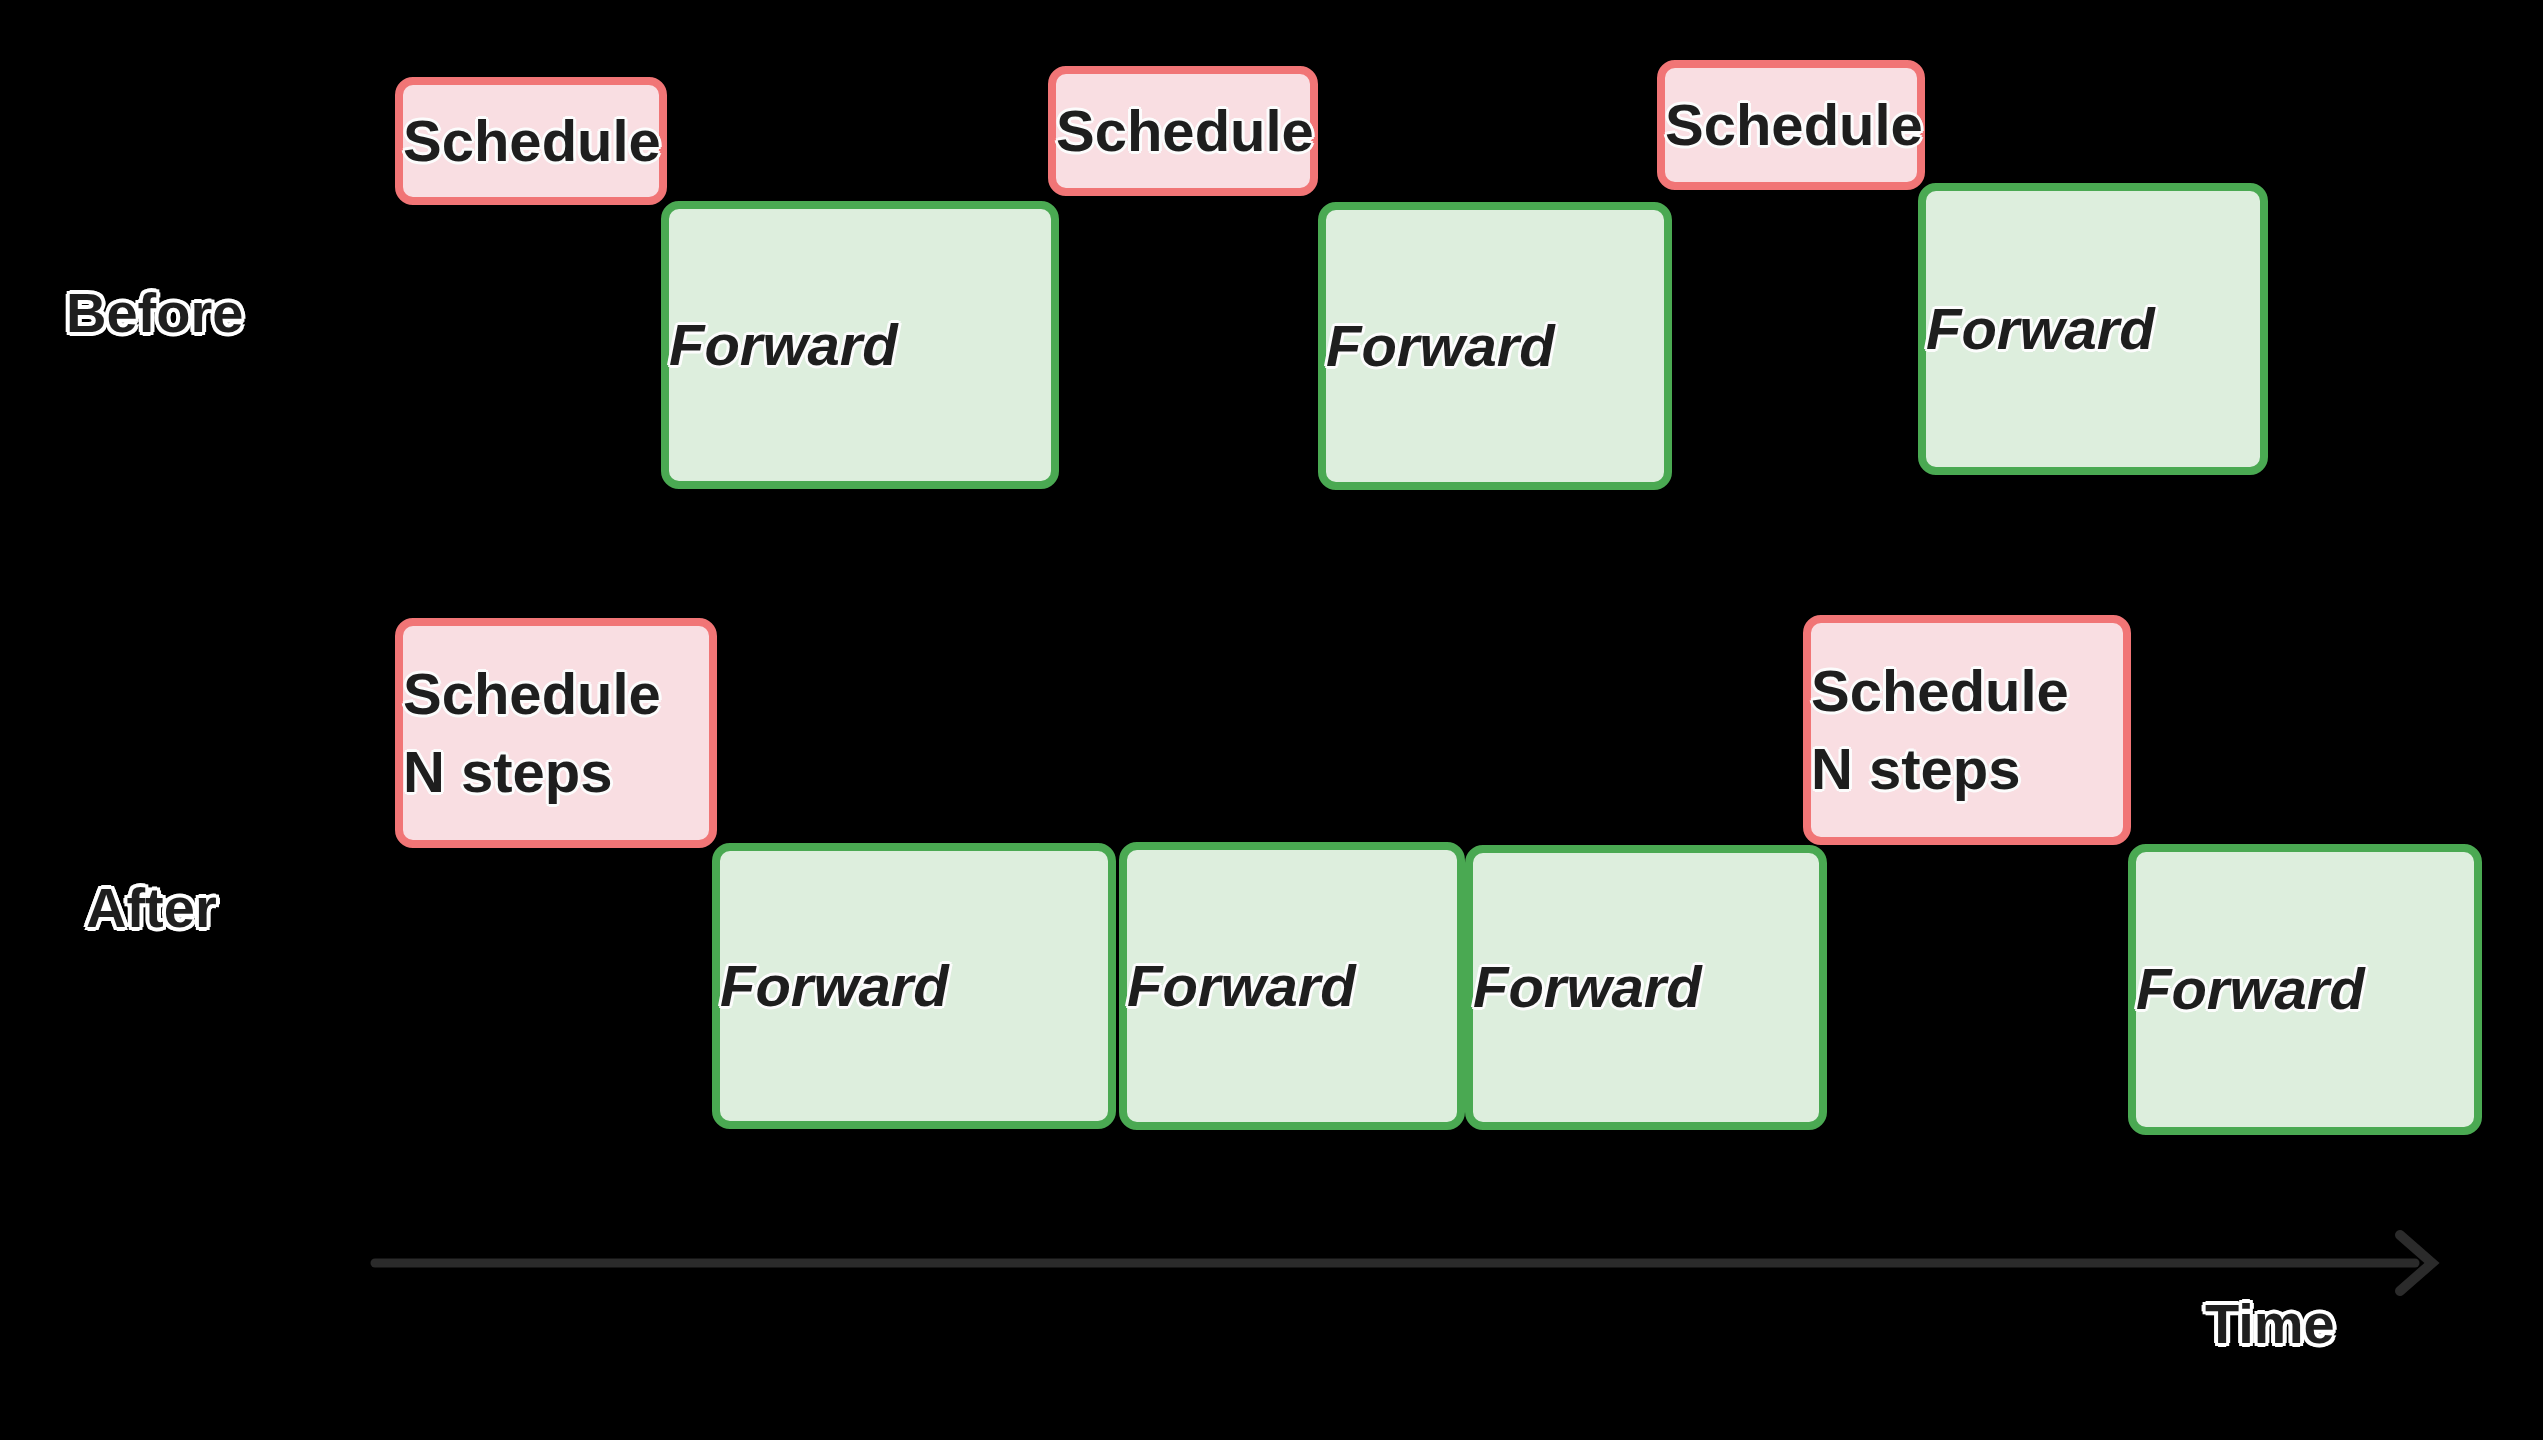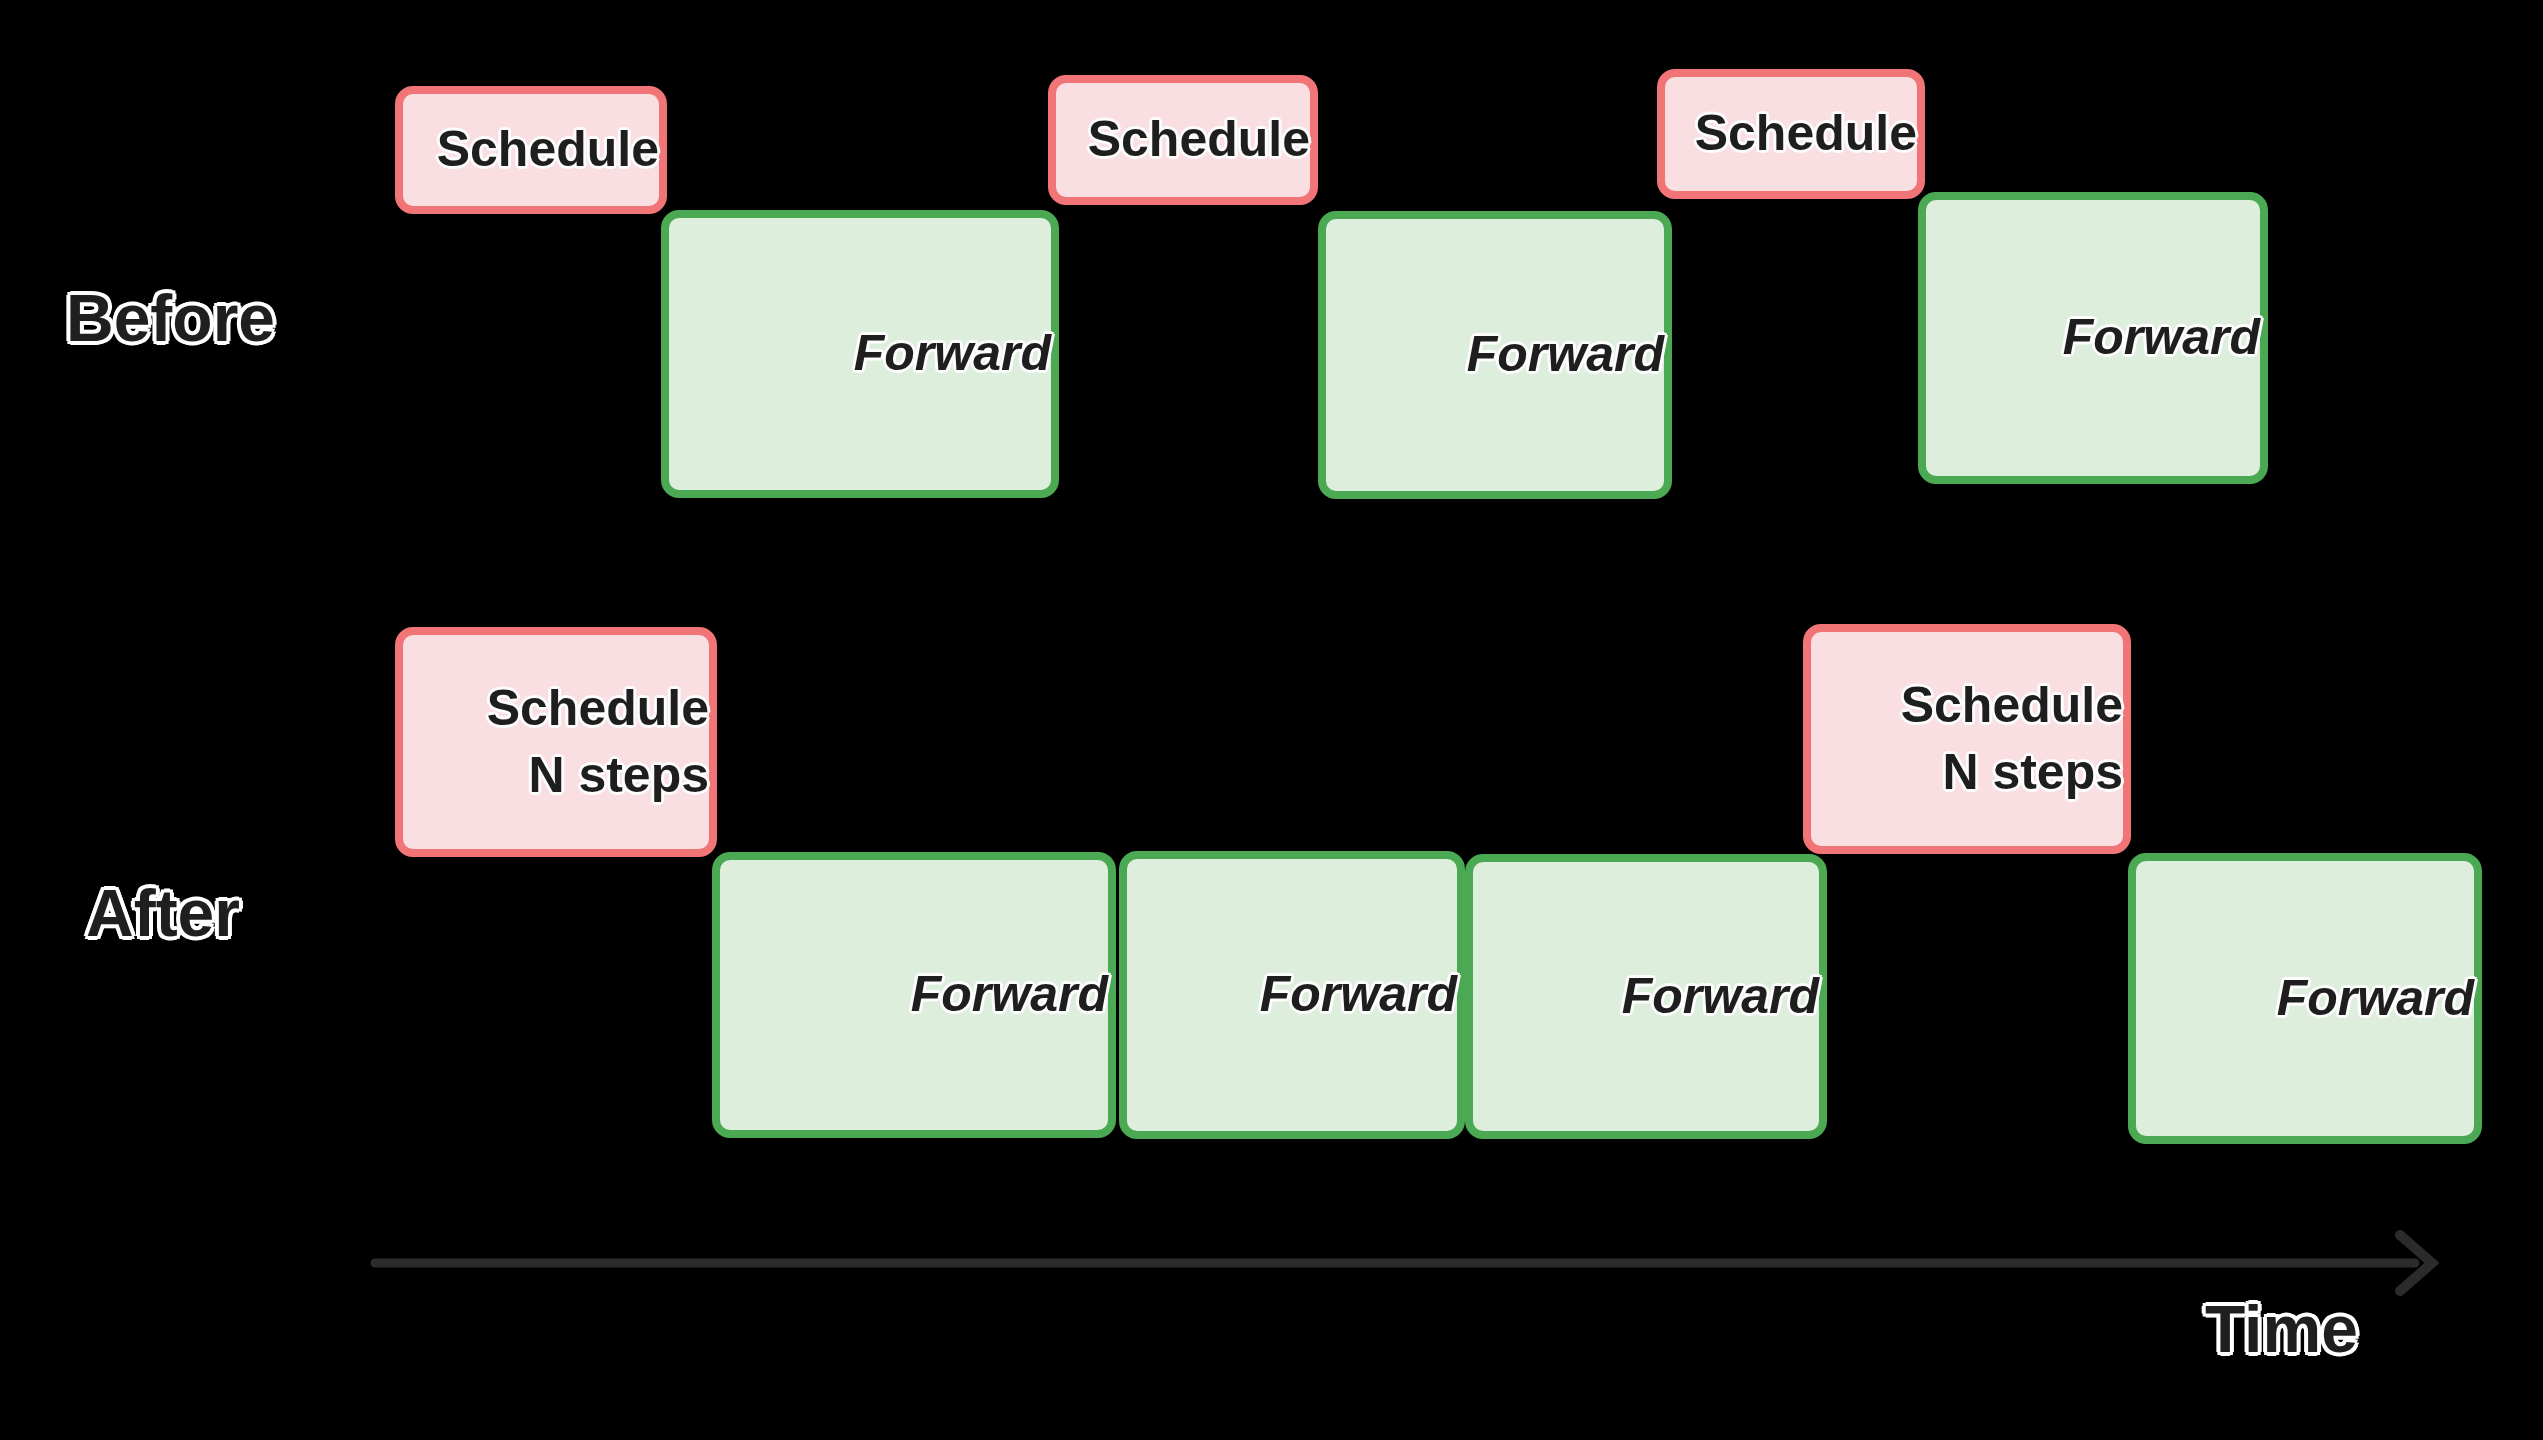--- a/index.html
+++ b/index.html
@@ -3,38 +3,37 @@
 <meta charset="utf-8">
 <style>
   html,body{margin:0;padding:0;background:#000;}
   #stage{
     position:relative; width:2543px; height:1440px; overflow:hidden;
     background:var(--background,#000);
     font-family:"Liberation Sans", sans-serif; font-weight:700;
   }
   
   .big-label{
-    position:absolute; color:var(--label-text,#1f1f1f); font-size:66px; line-height:1;
+    position:absolute; color:var(--label-text,#1f1f1f); font-size:56px; line-height:1;
     letter-spacing:0px; white-space:nowrap;
     text-shadow:
       -4px 0 0 #fff, 4px 0 0 #fff, 0 -4px 0 #fff, 0 4px 0 #fff,
       -3px -3px 0 #fff, 3px -3px 0 #fff, -3px 3px 0 #fff, 3px 3px 0 #fff;
   }
   #before-label{left:66px; top:285px;}
   #after-label{left:86px; top:880px;}
   #time-label{left:2205px; top:1296px;text-align:right;}
   
   .box{
     position:absolute; box-sizing:border-box; border-radius:18px;
-    display:flex; flex-direction:column; align-items:flex-end; justify-content:center;
-    color:var(--text,#1e1e1e); font-size:50px; line-height:1.35; text-align:center;
+    display:flex; flex-direction:column; align-items:flex-start; justify-content:center;
+    color:var(--text,#1e1e1e); font-size:58px; line-height:1.35; text-align:center;
     text-shadow:
       -3px 0 0 #fcfcfc, 3px 0 0 #fcfcfc, 0 -3px 0 #fcfcfc, 0 3px 0 #fcfcfc,
       -2px -2px 0 #fcfcfc, 2px -2px 0 #fcfcfc, -2px 2px 0 #fcfcfc, 2px 2px 0 #fcfcfc;
-    margin-top: 9px;
   }
   .schedule{
     background:var(--schedule-fill,#f9dee2);
     border:8px solid var(--schedule-border,#f17576);
   }
   .forward{
     background:var(--forward-fill,#ddeedd);
     border:8px solid var(--forward-border,#4aa952);
     font-style:italic;
   }

